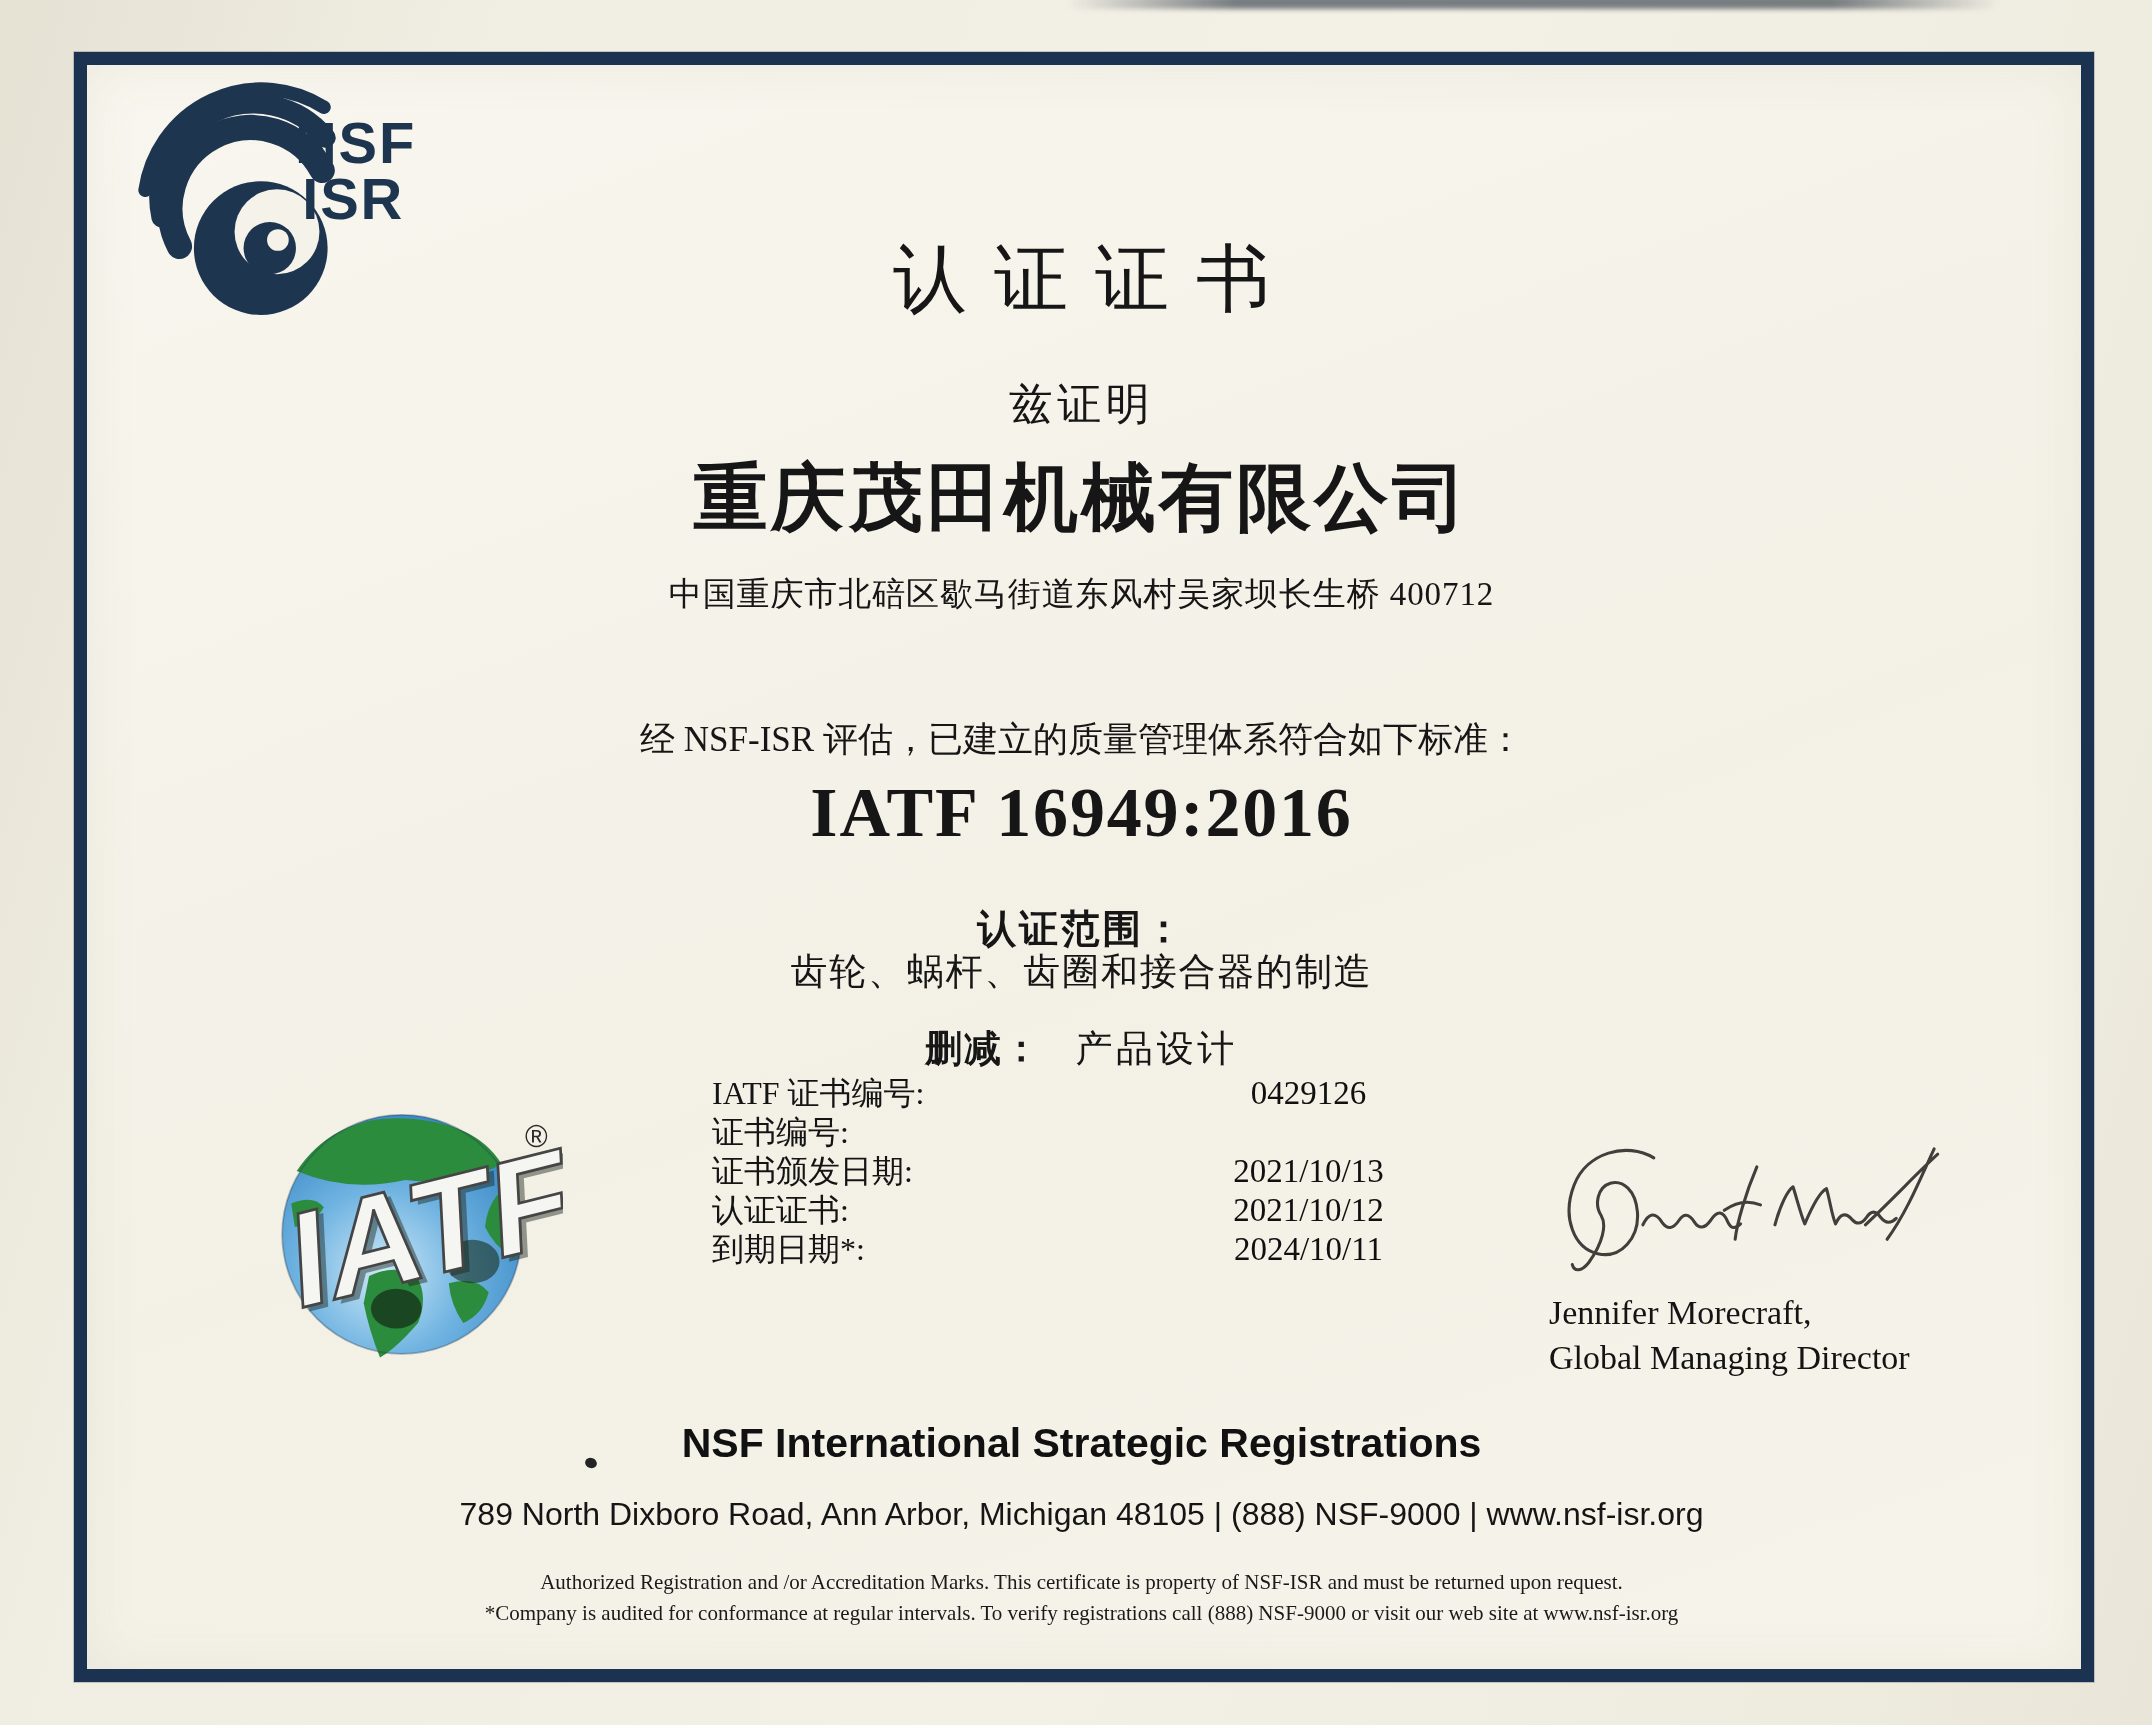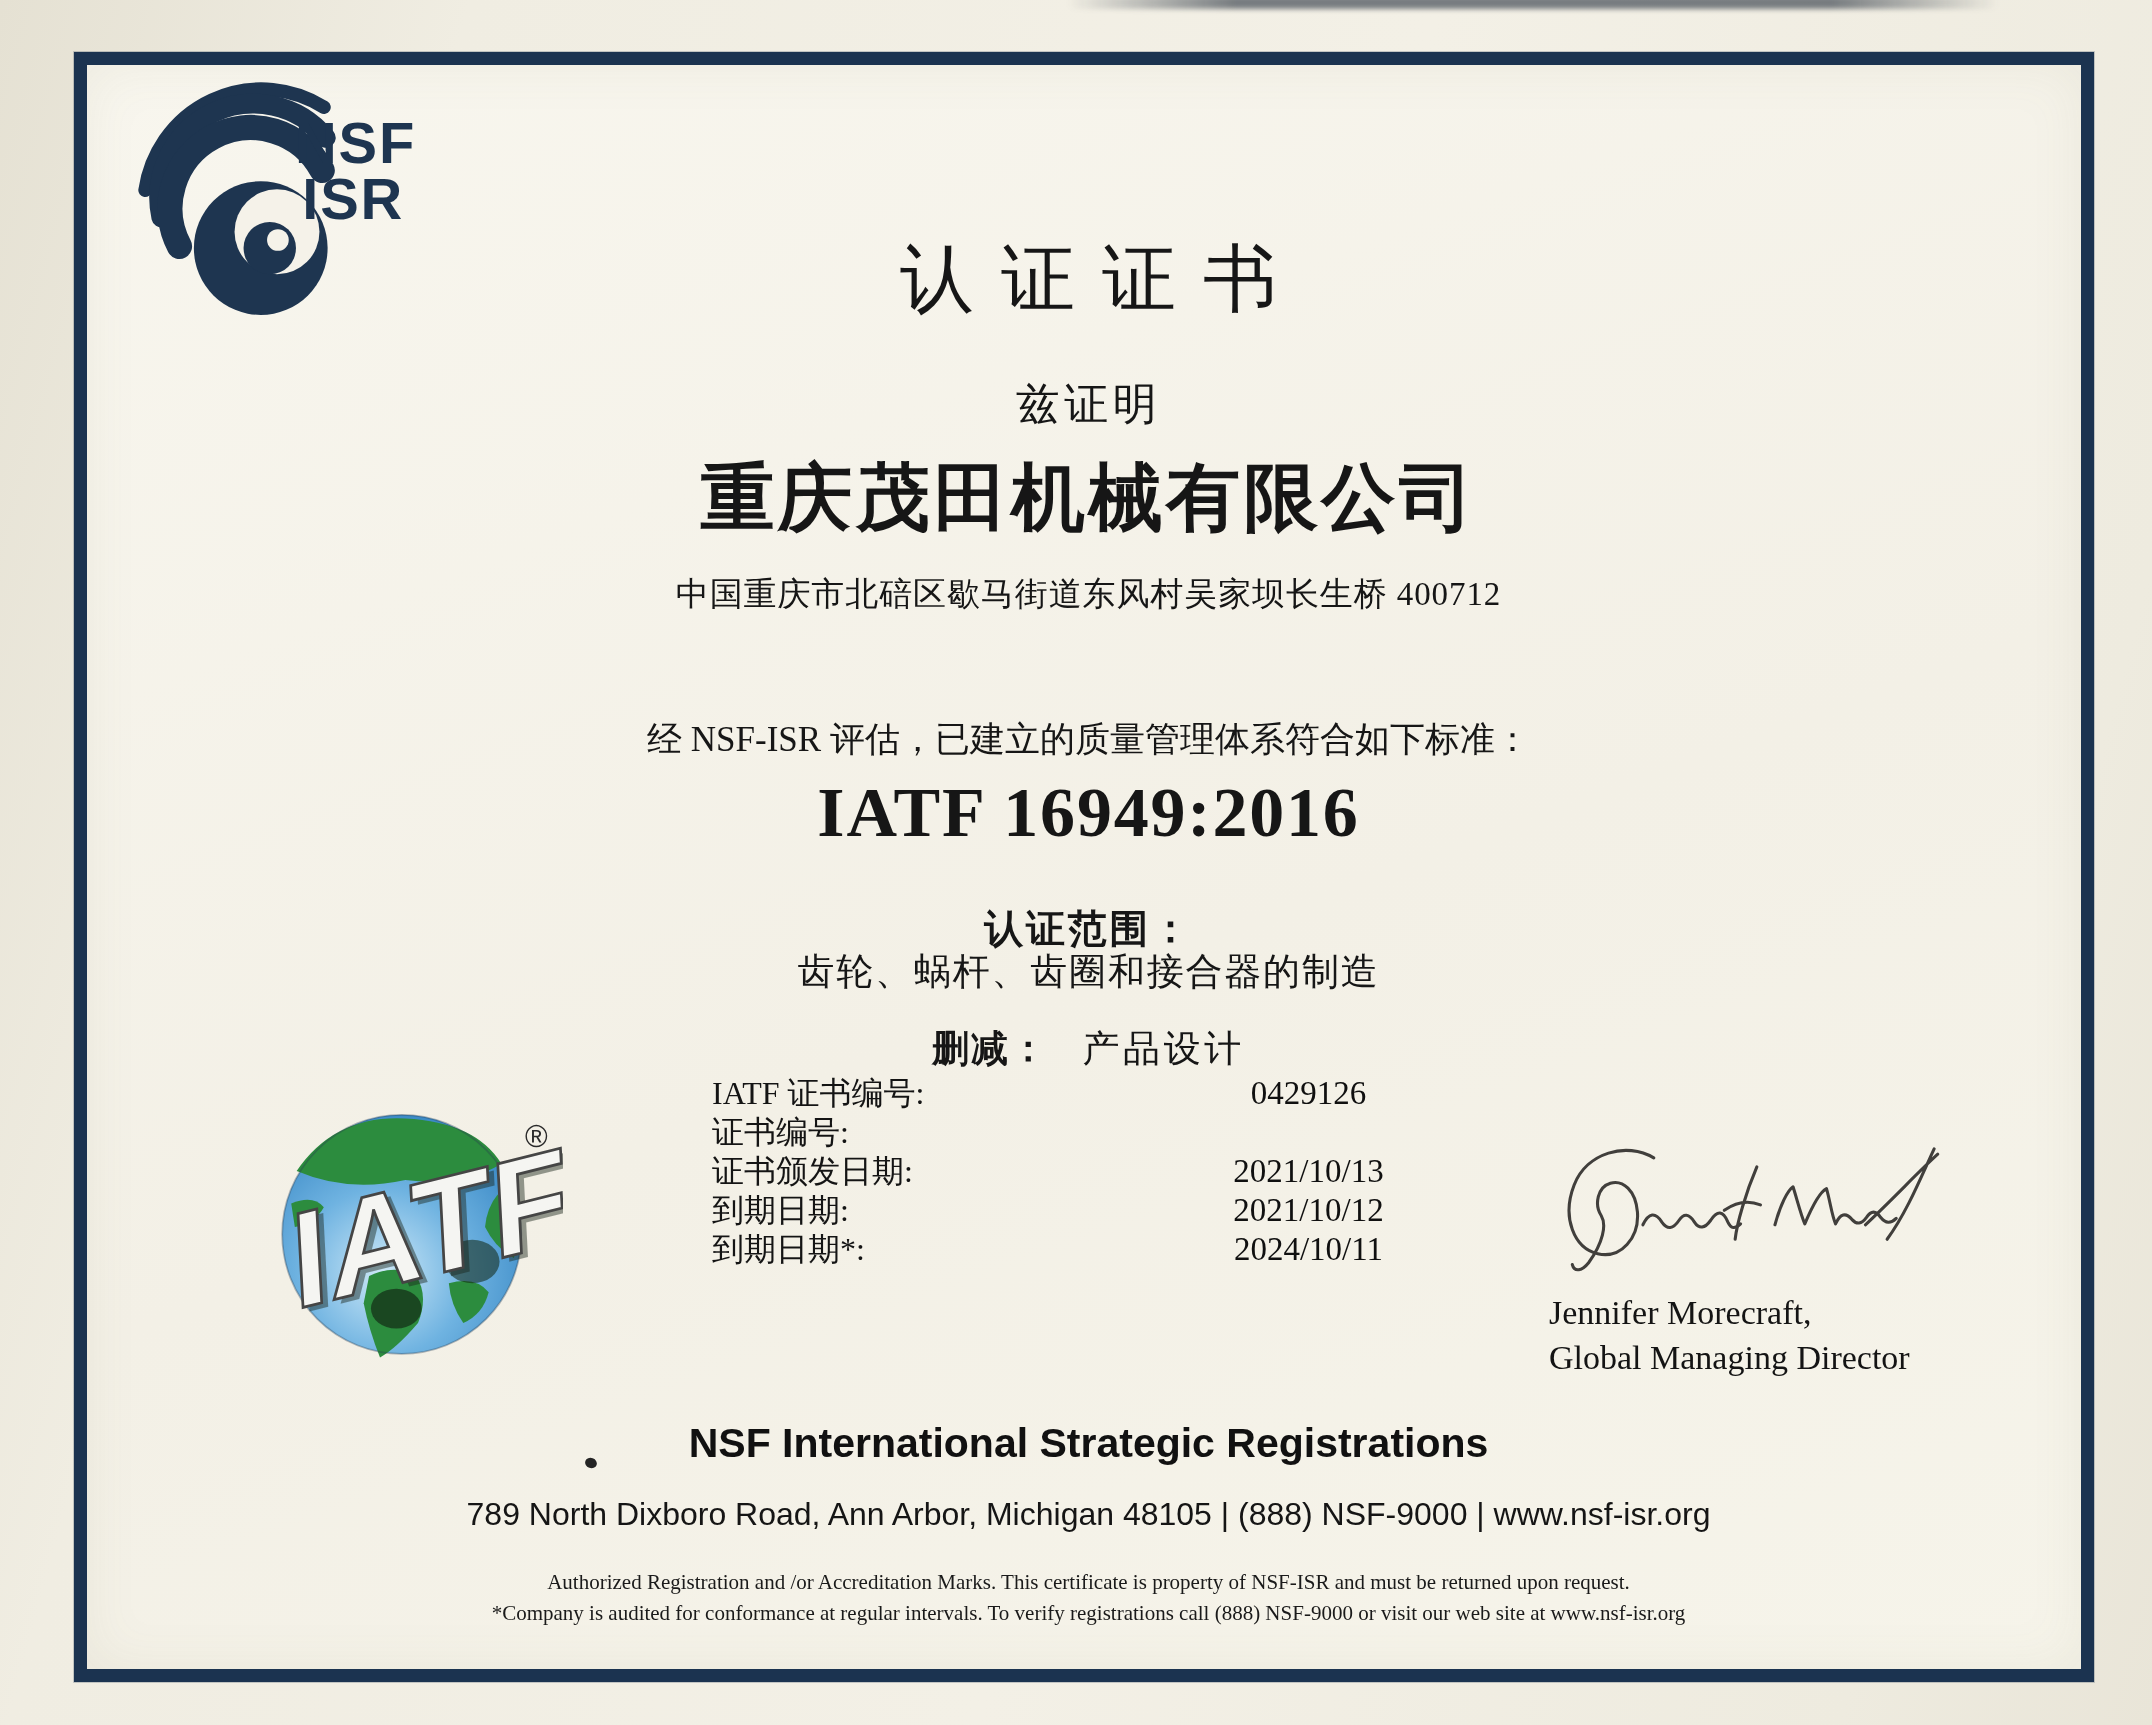--- a/index.html
+++ b/index.html
@@ -16,21 +16,21 @@
     position:absolute;left:1067px;top:-3.6px;width:932px;height:12.7px;
     background:linear-gradient(90deg,rgba(44,54,66,0),rgba(44,54,66,.62) 18%,rgba(44,54,66,.62) 82%,rgba(44,54,66,0));
     filter:blur(2.7px);border-radius:7.2px;
   }
   .frame{
     position:absolute;left:74px;top:52px;width:2020px;height:1630px;
     box-sizing:border-box;border:13.6px solid #1b3350;
     background:linear-gradient(160deg,#f8f6ee 0%,#f3f0e6 55%,#f6f4ea 100%);
     box-shadow:0 0 0 0.9px rgba(27,51,80,.25), inset 0 0 54px rgba(120,110,80,.08);
   }
-  .row{position:absolute;left:92px;width:1993px;text-align:center;color:#161616;white-space:nowrap;}
+  .row{position:absolute;left:85px;width:1993px;text-align:center;color:#161616;white-space:nowrap;}
   .title{top:230px;font-size:74px;letter-spacing:27px;text-indent:27px;font-weight:500;}
   .certify{top:375px;font-size:44px;letter-spacing:4.5px;}
   .company{top:449px;font-size:74px;font-weight:bold;letter-spacing:3.6px;}
   .address{top:572px;font-size:33px;letter-spacing:0.9px;}
   .assessment{top:708px;font-size:35px;margin-top:8px;}
   .standard{top:773px;font-size:70px;font-weight:bold;letter-spacing:1.8px;font-family:"Liberation Serif",serif;}
   .scope-label{top:902px;font-size:39px;font-weight:bold;letter-spacing:2.7px;}
   .scope-text{top:947px;font-size:37px;letter-spacing:1.8px;}
   .exclusion{top:1024px;font-size:37px;}
   .exclusion .lbl{font-weight:bold;letter-spacing:1.8px;}
@@ -120,21 +120,21 @@
       <span class="detail-value">0429126</span>
     </div>
     <div class="detail-row">
       <span class="detail-label">证书编号:</span>
     </div>
     <div class="detail-row">
       <span class="detail-label">证书颁发日期:</span>
       <span class="detail-value">2021/10/13</span>
     </div>
     <div class="detail-row">
-      <span class="detail-label">到期日期:</span>
+      <span class="detail-label">认证证书:</span>
       <span class="detail-value">2021/10/12</span>
     </div>
     <div class="detail-row">
       <span class="detail-label">到期日期*:</span>
       <span class="detail-value">2024/10/11</span>
     </div>
   </div>
 
   <div class="signature">
     <svg width="398" height="145" viewBox="0 0 440 160">

